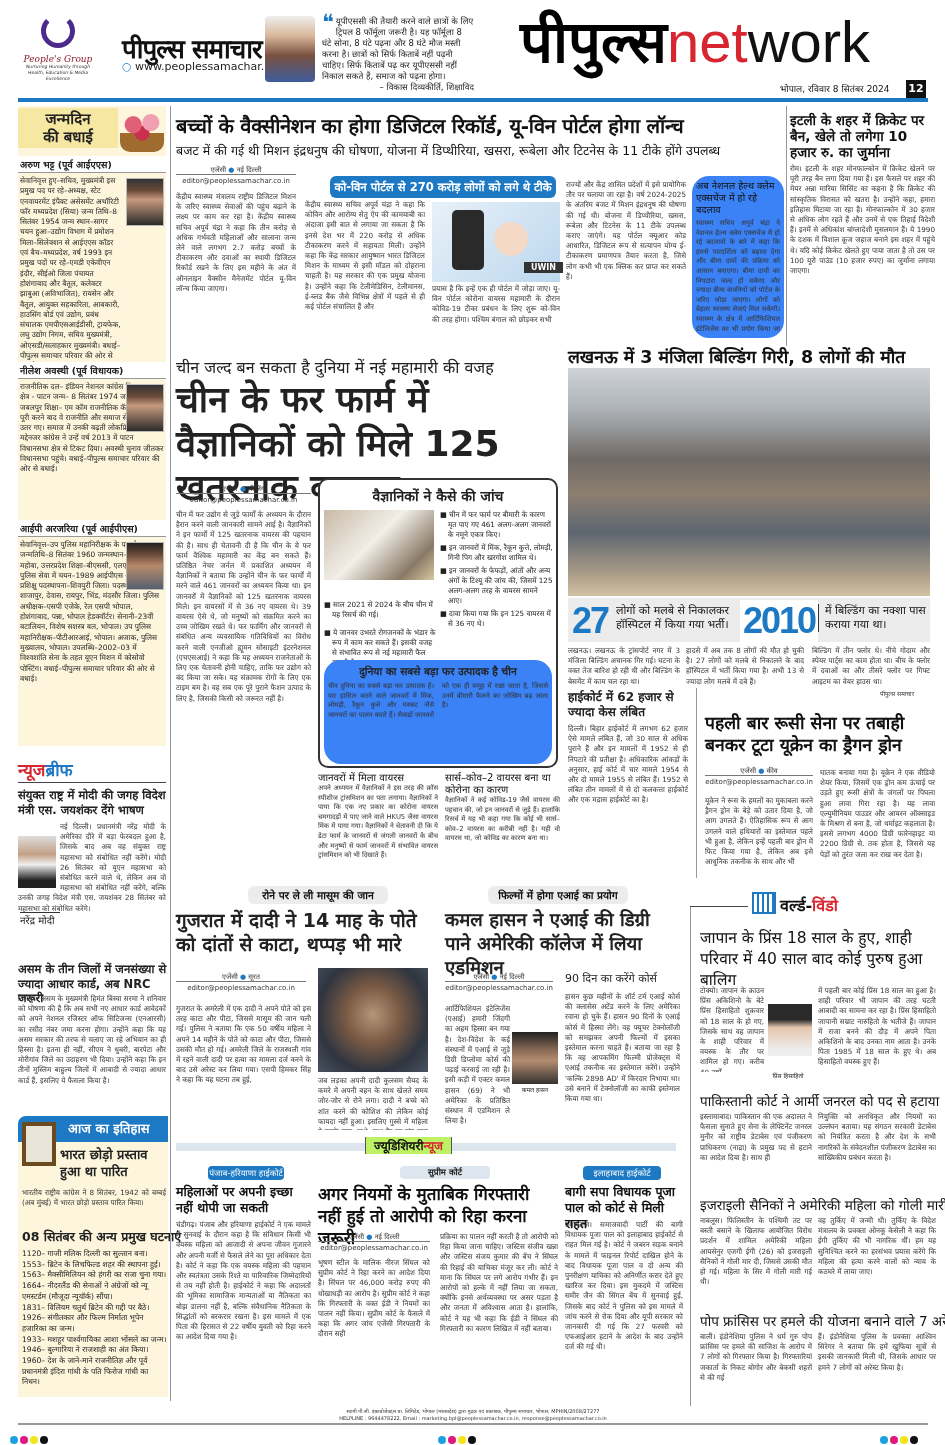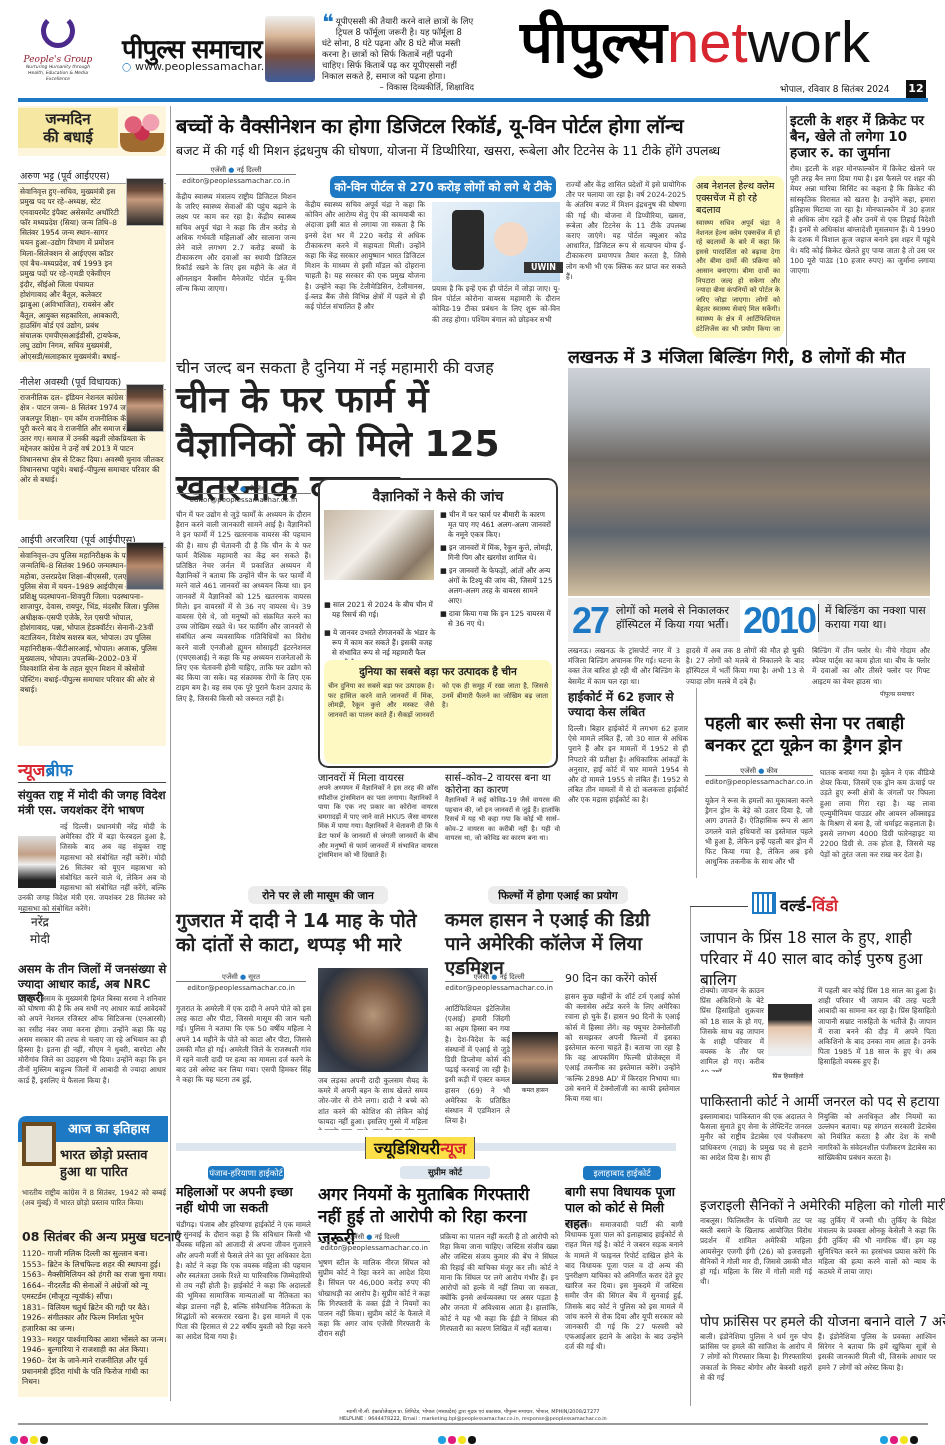--- a/index.html
+++ b/index.html
@@ -19,32 +19,32 @@
 .pn-logo{left:520px;top:10px;font-size:58px;line-height:64px;white-space:nowrap}
 .pn-logo .hi{font-family:"DejaVu Serif",serif;font-weight:bold;color:#000}
 .pn-logo .net{font-family:"Liberation Sans",sans-serif;color:#d7262f;font-weight:normal}
 .pn-logo .work{font-family:"Liberation Sans",sans-serif;color:#111;font-weight:normal}
 .dateline{left:780px;top:82px;font-size:9px;color:#111}
 .pageno{left:906px;top:80px;width:20px;height:18px;background:#111;color:#fff;font-size:11px;font-weight:bold;text-align:center;line-height:18px}
 .topbar{left:18px;top:98px;width:910px;height:4px;background:#1d79c4}
 .col-left{left:18px;top:106px;width:148px;height:640px;background:#fdf5dc}
 .bday-head{left:18px;top:108px;width:100px;height:40px;background:#f6e7a2;font-weight:bold;font-size:15px;text-align:center;line-height:18px;padding-top:2px;font-family:"DejaVu Serif",serif}
 .bday-basket{left:120px;top:110px;width:44px;height:42px;border-radius:50% 50% 10px 10px;background:radial-gradient(circle at 30% 35%,#e0607a 0,#e0607a 8px,transparent 9px),radial-gradient(circle at 70% 30%,#f0a0b0 0,#f0a0b0 8px,transparent 9px),radial-gradient(circle at 50% 55%,#c93050 0,#c93050 7px,transparent 8px),linear-gradient(transparent 55%,#a06b2e 55%)}
-.pname{font-size:9.5px;font-weight:normal;color:#222;border-bottom:1px solid #999;width:148px;padding:13px 0 1px 2px;background:#fff}
+.pname{font-size:9.5px;font-weight:bold;color:#222;border-bottom:1px solid #999;width:148px;padding:2px 0 1px 2px;background:#fff}
 .ptext{font-size:7.4px;line-height:10.3px;color:#222;padding:3px 2px}
 .pphoto{width:38px;height:48px;background:linear-gradient(#333 0%,#6b4a3a 25%,#c79a7d 45%,#2a2a2a 100%);border:1px solid #bbb}
 .hl-main{left:176px;top:112px;font-size:20px;font-weight:bold;white-space:nowrap;color:#111;letter-spacing:-0.3px}
 .hl-sub{left:176px;top:142px;font-size:12.5px;white-space:nowrap;color:#111}
 .byline{font-size:7px;text-align:center;color:#333}
 .byline .dot{color:#1d79c4}
 .emailbar{font-size:7px;text-align:center;border-top:1px solid #777;padding-top:2px;color:#333}
 .bluebox{background:#1d79c4;color:#fff;font-weight:bold;font-size:11.5px;text-align:center;border-radius:6px;white-space:nowrap}
 .bodytxt{font-size:7.2px;line-height:10.2px;color:#333;text-align:justify}
 .right-story h3{font-size:13.5px;line-height:16px;font-weight:bold;color:#111}
-.graybox{background:#fef9c3;border-radius:8px}
+.graybox{background:#3b82f6;border-radius:17px}
 .china-kicker{left:176px;top:356px;font-size:16px;color:#222;white-space:nowrap}
 .china-hl{left:176px;top:378px;font-size:36px;line-height:44px;font-weight:bold;color:#222;width:380px}
 .investbox{left:318px;top:478px;width:240px;height:290px;border:2px solid #333;border-radius:10px;background:#fff}
 .investbox h4{font-size:14px;font-weight:bold;text-align:center;margin:6px 0}
 .bul{font-size:7.2px;line-height:10px;color:#222;padding-left:8px;text-indent:-8px}
 .labphoto{width:110px;height:70px;background:linear-gradient(135deg,#c8b9a6,#f2efe9 45%,#8a7a66 80%,#d8c7a0)}
 .lko-hl{left:568px;top:344px;font-size:17.5px;font-weight:bold;white-space:nowrap;color:#111}
 .lko-photo{left:568px;top:368px;width:362px;height:228px;background:linear-gradient(180deg,#cfd3d9 0%,#aeb3b8 18%,#6f6a66 40%,#8d7f70 55%,#5e6670 72%,#a99b87 90%,#d2c2a4 100%)}
 .stat-strip{left:568px;top:598px;width:362px;height:44px;background:#ececec}
 .bignum{font-size:36px;font-weight:bold;color:#1d79c4;font-family:"Liberation Sans",sans-serif;letter-spacing:-2px}
@@ -68,21 +68,21 @@
 .un-hl{left:18px;top:788px;width:148px;font-size:11.5px;line-height:14.5px;font-weight:bold;color:#222}
 .modi{left:20px;top:845px;width:38px;height:52px;background:linear-gradient(#ddd 0%,#c3a086 35%,#eee 55%,#222 85%)}
 .assam-hl{left:18px;top:962px;width:150px;font-size:11.5px;line-height:14.5px;font-weight:bold;color:#222}
 .aaj-head{left:18px;top:1116px;width:150px;height:26px;background:#1d79c4;border-radius:8px 0 0 0;color:#fff;font-weight:bold;font-size:13px;line-height:26px;padding-left:50px}
 .aaj-body{left:18px;top:1142px;width:150px;height:255px;background:#fdf5dc}
 .hourglass{left:22px;top:1122px;width:34px;height:44px;background:linear-gradient(90deg,#6b4a20 0 4px,transparent 4px 30px,#6b4a20 30px),linear-gradient(#6b4a20 0 4px,#e8e4d8 4px 40px,#6b4a20 40px)}
 .aaj-hl{left:60px;top:1146px;font-size:13px;line-height:17px;font-weight:bold;color:#222}
 .evt-head{left:22px;top:1228px;font-size:12.5px;font-weight:bold;color:#222;white-space:nowrap}
 .evts{left:22px;top:1249px;width:146px;font-size:7.6px;line-height:10.7px;color:#222}
 .jud-band{left:176px;top:1143px;width:500px;height:8px;background:#dde6ef}
-.jud-head{left:365px;top:1137px;font-size:16px;font-weight:bold;background:#fde047;padding:0 8px;white-space:nowrap;border-left:1px solid #555;border-right:1px solid #555}
+.jud-head{left:365px;top:1137px;font-size:12px;font-weight:bold;background:#bef264;padding:0 8px;white-space:nowrap;border-left:1px solid #555;border-right:1px solid #555}
 .jud-head .a{color:#111}.jud-head .b{color:#d7262f}
 .court-pill{background:#1d79c4;color:#fff;font-size:8.5px;font-weight:normal;border-radius:4px;text-align:center;height:14px;line-height:14px}
 .sc-pill{left:400px;top:1166px;width:90px;height:13px;background:#dde6ef;border-radius:4px;font-size:8.5px;font-weight:bold;text-align:center;line-height:13px}
 .jud-hl{font-size:12.5px;line-height:16px;font-weight:bold;color:#111}
 .sc-hl{left:318px;top:1183px;width:240px;font-size:17px;line-height:22px;font-weight:bold;color:#111}
 .footer-txt{left:18px;top:1408px;width:910px;font-size:5px;line-height:7px;color:#333;text-align:center}
 .footer-rule{left:18px;top:1423px;width:910px;height:2px;background:#999}
 .reg{width:8px;height:8px;border-radius:50%;display:inline-block;margin-right:2px}
 .vline{position:absolute;width:1px;background:#999}
 </style>
@@ -134,21 +134,21 @@
   <div class="ptext"><span>सेवानिवृत्त–उप पुलिस महानिरीक्षक के पद से। जन्मतिथि–8 सितंबर 1960 जन्मस्थान–कुलपहाड़, महोबा, उत्तरप्रदेश शिक्षा–बीएससी, एलएलबी राज्य पुलिस सेवा में चयन–1989 आईपीएस अवॉर्ड–2003 प्रशिक्षु पदस्थापना–शिवपुरी जिला। पदस्थापना–शाजापुर, देवास, रायपुर, भिंड, मंदसौर जिला। पुलिस अधीक्षक–एसपी एजेके, रेल एसपी भोपाल, होशंगाबाद, पन्ना, भोपाल हेडक्वॉर्टर। सेनानी–23वीं बटालियन, विशेष सशस्त्र बल, भोपाल। उप पुलिस महानिरीक्षक–पीटीआरआई, भोपाल। अजाक, पुलिस मुख्यालय, भोपाल। उपलब्धि–2002–03 में विश्वशांति सेना के तहत यूएन मिशन में कोसोवो पोस्टिंग। बधाई–पीपुल्स समाचार परिवार की ओर से बधाई।</span></div>
 </div>
 
 <div class="abs newsbrief-head"><span class="a">न्यूज</span><span class="b">ब्रीफ</span></div>
 <div class="abs section-rule" style="left:18px;top:782px;width:148px"></div>
 <div class="abs un-hl">संयुक्त राष्ट्र में मोदी की जगह विदेश मंत्री एस. जयशंकर देंगे भाषण</div>
 <div class="abs bodytxt" style="left:18px;top:822px;width:148px;height:130px;overflow:hidden">
   <div class="abs modi" style="position:relative;float:left;left:0;top:0;margin:14px 4px 0 0"></div>
   <span>नई दिल्ली। प्रधानमंत्री नरेंद्र मोदी के अमेरिका दौरे में बड़ा फेरबदल हुआ है, जिसके बाद अब वह संयुक्त राष्ट्र महासभा को संबोधित नहीं करेंगे। मोदी 26 सितंबर को यूएन महासभा को संबोधित करने वाले थे, लेकिन अब वो महासभा को संबोधित नहीं करेंगे, बल्कि उनकी जगह विदेश मंत्री एस. जयशंकर 28 सितंबर को महासभा को संबोधित करेंगे।</span>
 </div>
-<div class="abs" style="left:20px;top:912px;width:40px;font-size:12px;text-align:center;border-top:1px solid #333">नरेंद्र मोदी</div>
+<div class="abs" style="left:20px;top:912px;width:40px;font-size:10px;text-align:left;border-top:1px solid #333">नरेंद्र मोदी</div>
 
 <div class="abs assam-hl">असम के तीन जिलों में जनसंख्या से ज्यादा आधार कार्ड, अब NRC जरूरी</div>
 <div class="abs bodytxt" style="left:18px;top:994px;width:148px;height:115px;overflow:hidden"><span>दिसपुर। असम के मुख्यमंत्री हिमंत बिस्वा सरमा ने शनिवार को घोषणा की है कि अब सभी नए आधार कार्ड आवेदकों को अपने नेशनल रजिस्टर ऑफ सिटिजन्स (एनआरसी) का रसीद नंबर जमा करना होगा। उन्होंने कहा कि यह असम सरकार की तरफ से चलाए जा रहे अभियान का ही हिस्सा है। इतना ही नहीं, सीएम ने धुबरी, बारपेटा और मोरीगांव जिले का उदाहरण भी दिया। उन्होंने कहा कि इन तीनों मुस्लिम बाहुल्य जिलों में आबादी से ज्यादा आधार कार्ड हैं, इसलिए ये फैसला किया है।</span></div>
 
 <div class="abs aaj-head">आज का इतिहास</div>
 <div class="abs aaj-body"></div>
 <div class="abs hourglass"></div>
 <div class="abs aaj-hl" style="width:106px">भारत छोड़ो प्रस्ताव हुआ था पारित</div>
 <div class="abs bodytxt" style="left:22px;top:1188px;width:144px;height:36px;overflow:hidden"><span>भारतीय राष्ट्रीय कांग्रेस ने 8 सितंबर, 1942 को बम्बई (अब मुंबई) में भारत छोड़ो प्रस्ताव पारित किया।</span></div>
 <div class="abs evt-head">08 सितंबर की अन्य प्रमुख घटनाएं</div>

